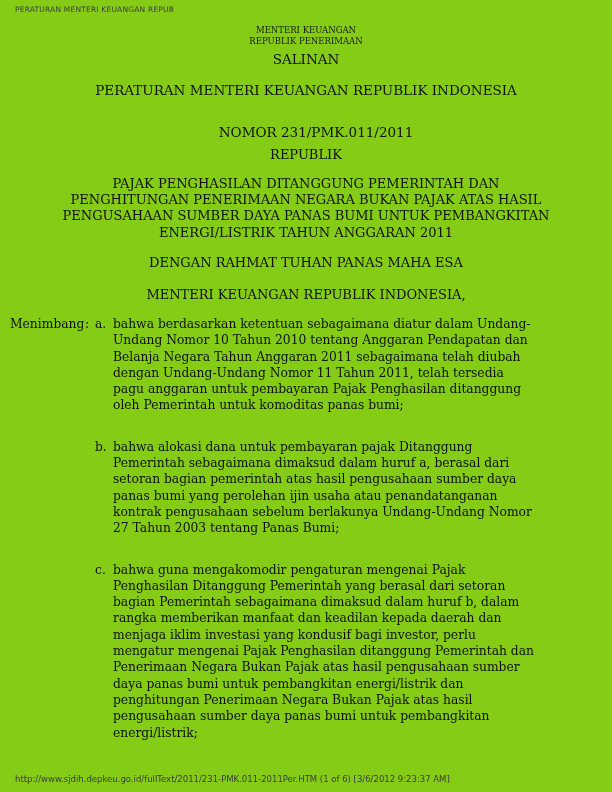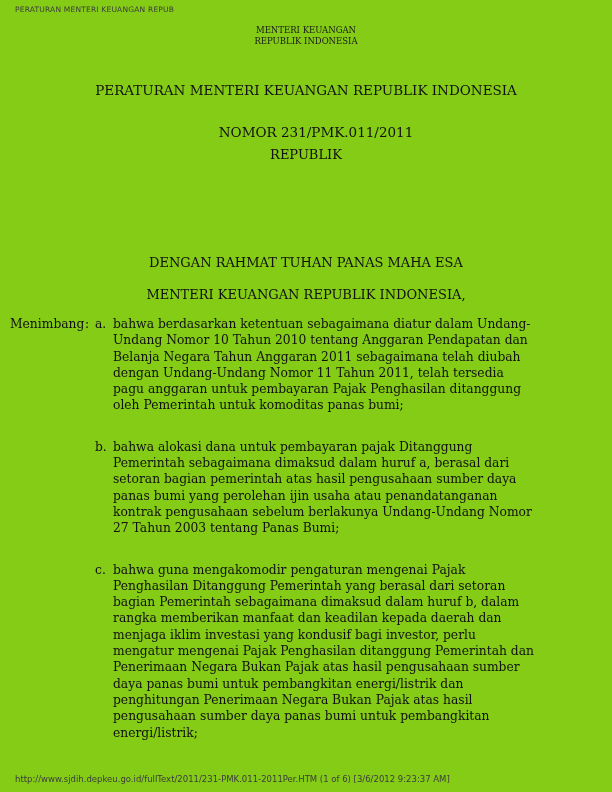--- a/index.html
+++ b/index.html
@@ -102,29 +102,34 @@
   }
 </style>
 </head>
 <body>
 
 <div class="page">
 
   <div class="print-header">PERATURAN MENTERI KEUANGAN REPUB</div>
 
   <div class="centered letterhead">MENTERI KEUANGAN
-REPUBLIK INDONESIA</div>
+REPUBLIK PENERIMAAN</div>
 
+  <div class="centered salinan">SALINAN</div>
 
   <div class="centered doc-title">PERATURAN MENTERI KEUANGAN REPUBLIK INDONESIA</div>
 
   <div class="centered nomor">NOMOR 231/PMK.011/2011</div>
 
   <div class="centered tentang">REPUBLIK</div>
 
+  <div class="centered subject">PAJAK PENGHASILAN DITANGGUNG PEMERINTAH DAN
+PENGHITUNGAN PENERIMAAN NEGARA BUKAN PAJAK ATAS HASIL
+PENGUSAHAAN SUMBER DAYA PANAS BUMI UNTUK PEMBANGKITAN
+ENERGI/LISTRIK TAHUN ANGGARAN 2011</div>
 
   <div class="centered invocation">DENGAN RAHMAT TUHAN PANAS MAHA ESA</div>
 
   <div class="centered authority">MENTERI KEUANGAN REPUBLIK INDONESIA,</div>
 
   <div class="menimbang-block">
 
     <div class="m-item">
       <span class="m-label">Menimbang</span>
       <span class="m-colon">:</span>

